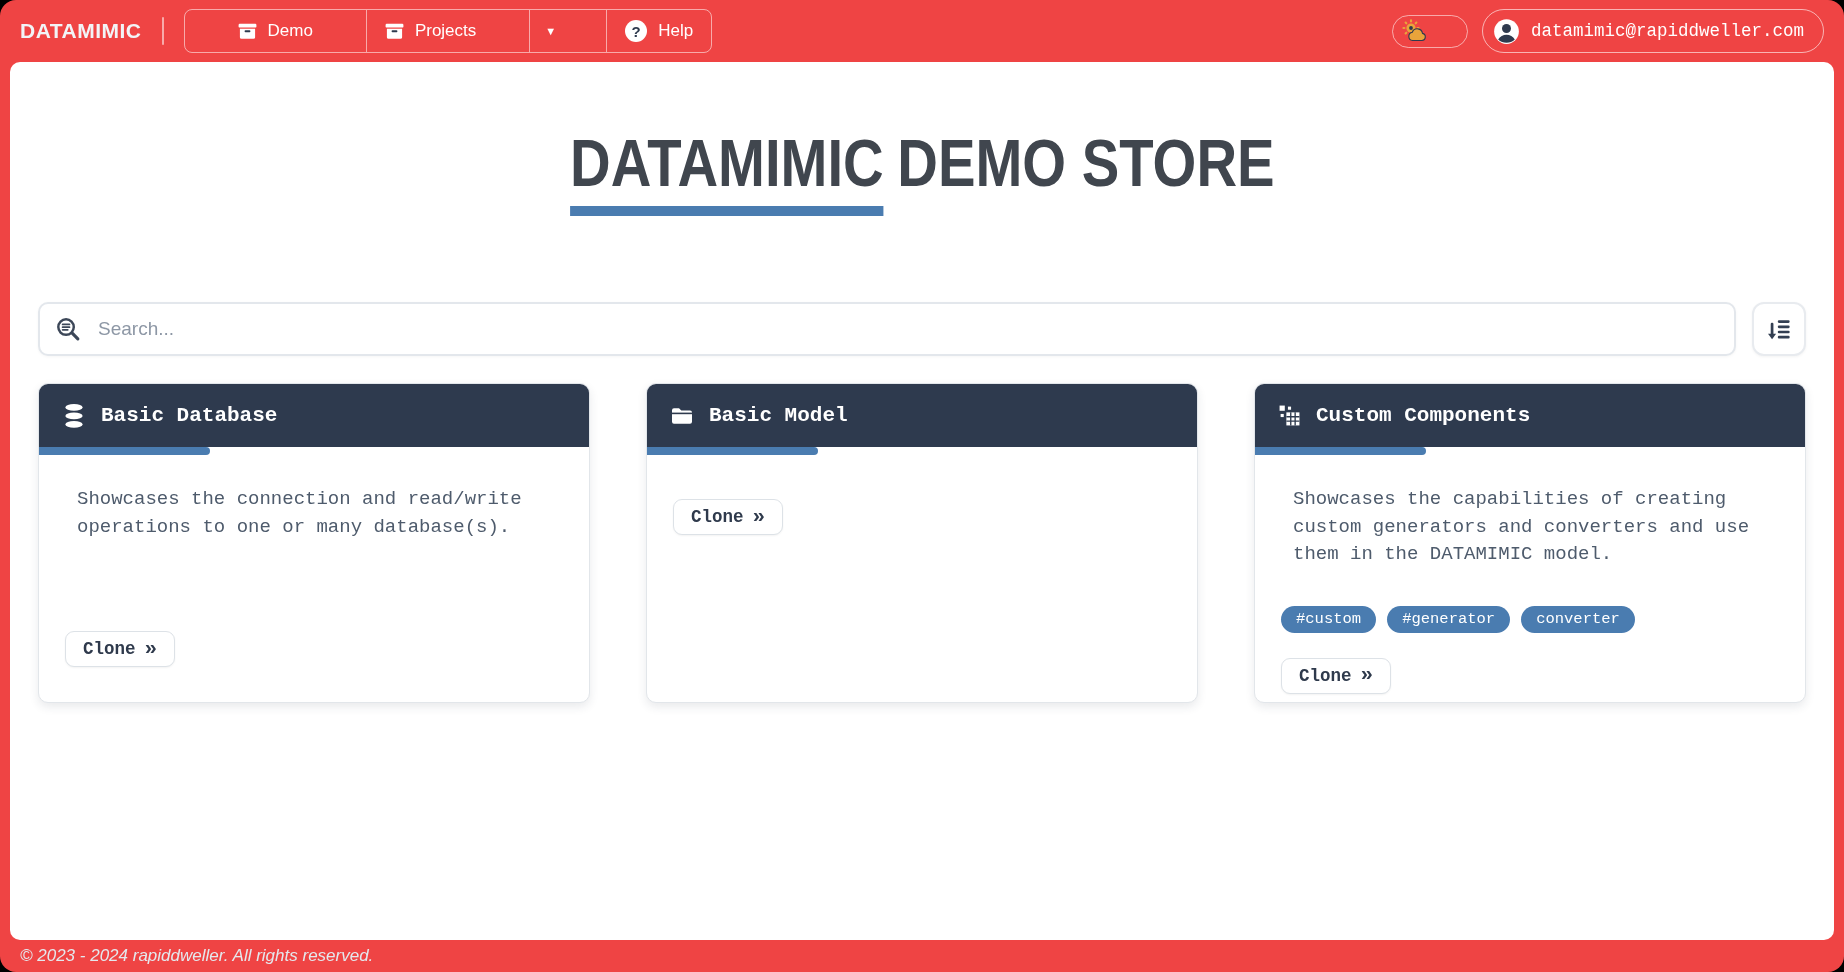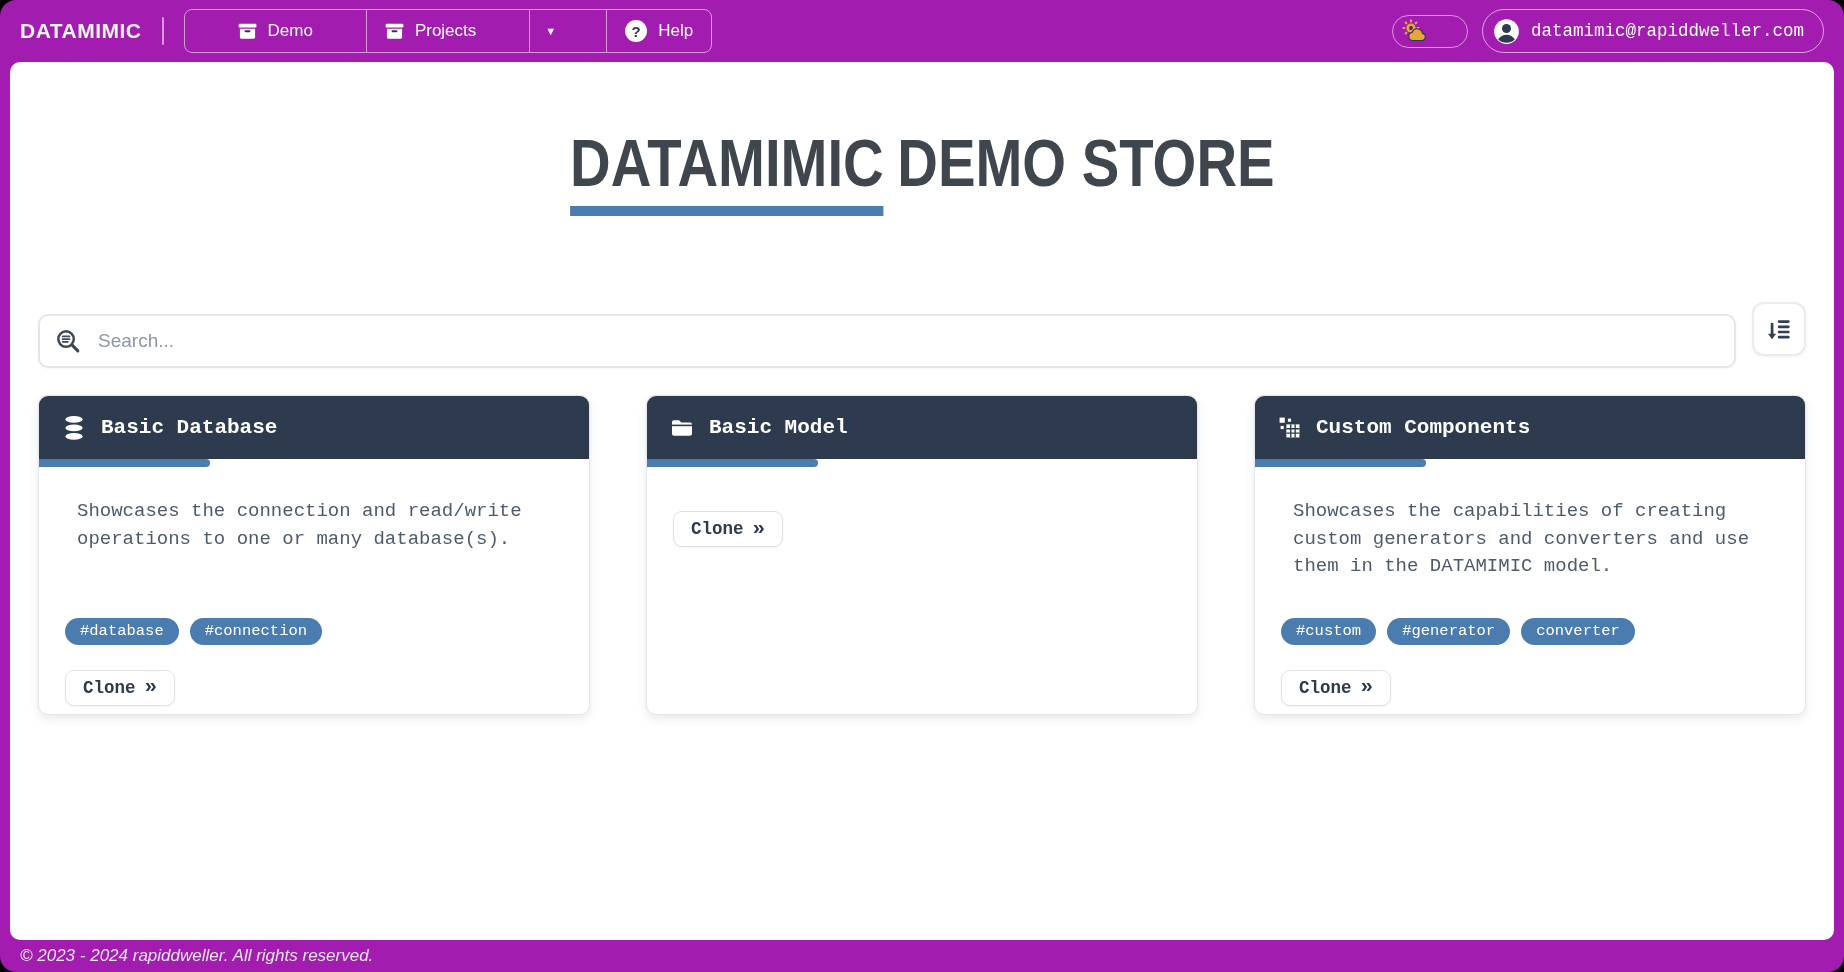--- a/index.html
+++ b/index.html
@@ -4,21 +4,21 @@
 <style>
   * { box-sizing: border-box; }
   html,body { margin:0; padding:0; background:#000; }
   body {
     width:1844px; height:972px;
     font-family:"Liberation Sans", sans-serif;
     -webkit-font-smoothing:antialiased;
   }
   .window {
     width:1844px; height:972px;
-    background:#a21caf;
+    background:#ef4444;
     border-radius:16px;
     overflow:hidden;
     display:flex; flex-direction:column;
   }
 
   
   .navbar {
     height:62px; flex:0 0 62px;
     display:flex; align-items:center;
     padding:0 20px;
@@ -90,21 +90,20 @@
     margin-top:86px;
     display:flex; gap:16px; align-items:stretch;
   }
   .search-box {
     flex:1; height:54px;
     border:2px solid #e3e7ec; border-radius:10px;
     display:flex; align-items:center; gap:14px;
     padding:0 15px;
     box-shadow:0 1px 3px rgba(0,0,0,.04);
     background:#fff;
-    margin-top:12px;
   }
   .search-box input {
     flex:1; border:none; outline:none;
     font-size:19px; font-family:inherit; color:#3c4758;
     background:transparent;
   }
   .search-box input::placeholder { color:#8d97a5; }
   .sort-btn {
     width:54px; height:54px;
     border:2px solid #e8ebef; border-radius:12px;
@@ -287,24 +286,20 @@
               <ellipse cx="12" cy="4.4" rx="8.6" ry="3.4"></ellipse>
               <ellipse cx="12" cy="12.9" rx="8.6" ry="3.4"></ellipse>
               <ellipse cx="12" cy="21.4" rx="8.6" ry="3.4"></ellipse>
             </svg>
           </span>
           <span class="card-title">Basic Database</span>
         </div>
         <div class="card-progress"></div>
         <div class="card-body">
           <p class="card-desc">Showcases the connection and read/write operations to one or many database(s).</p>
-          <div class="tags">
-            <span class="tag">#database</span>
-            <span class="tag">#connection</span>
-          </div>
           <button class="clone-btn">
             <span>Clone</span>
             <span class="chev">»</span>
           </button>
         </div>
       </section>
 
       <section class="card">
         <div class="card-header">
           <span class="icon">

